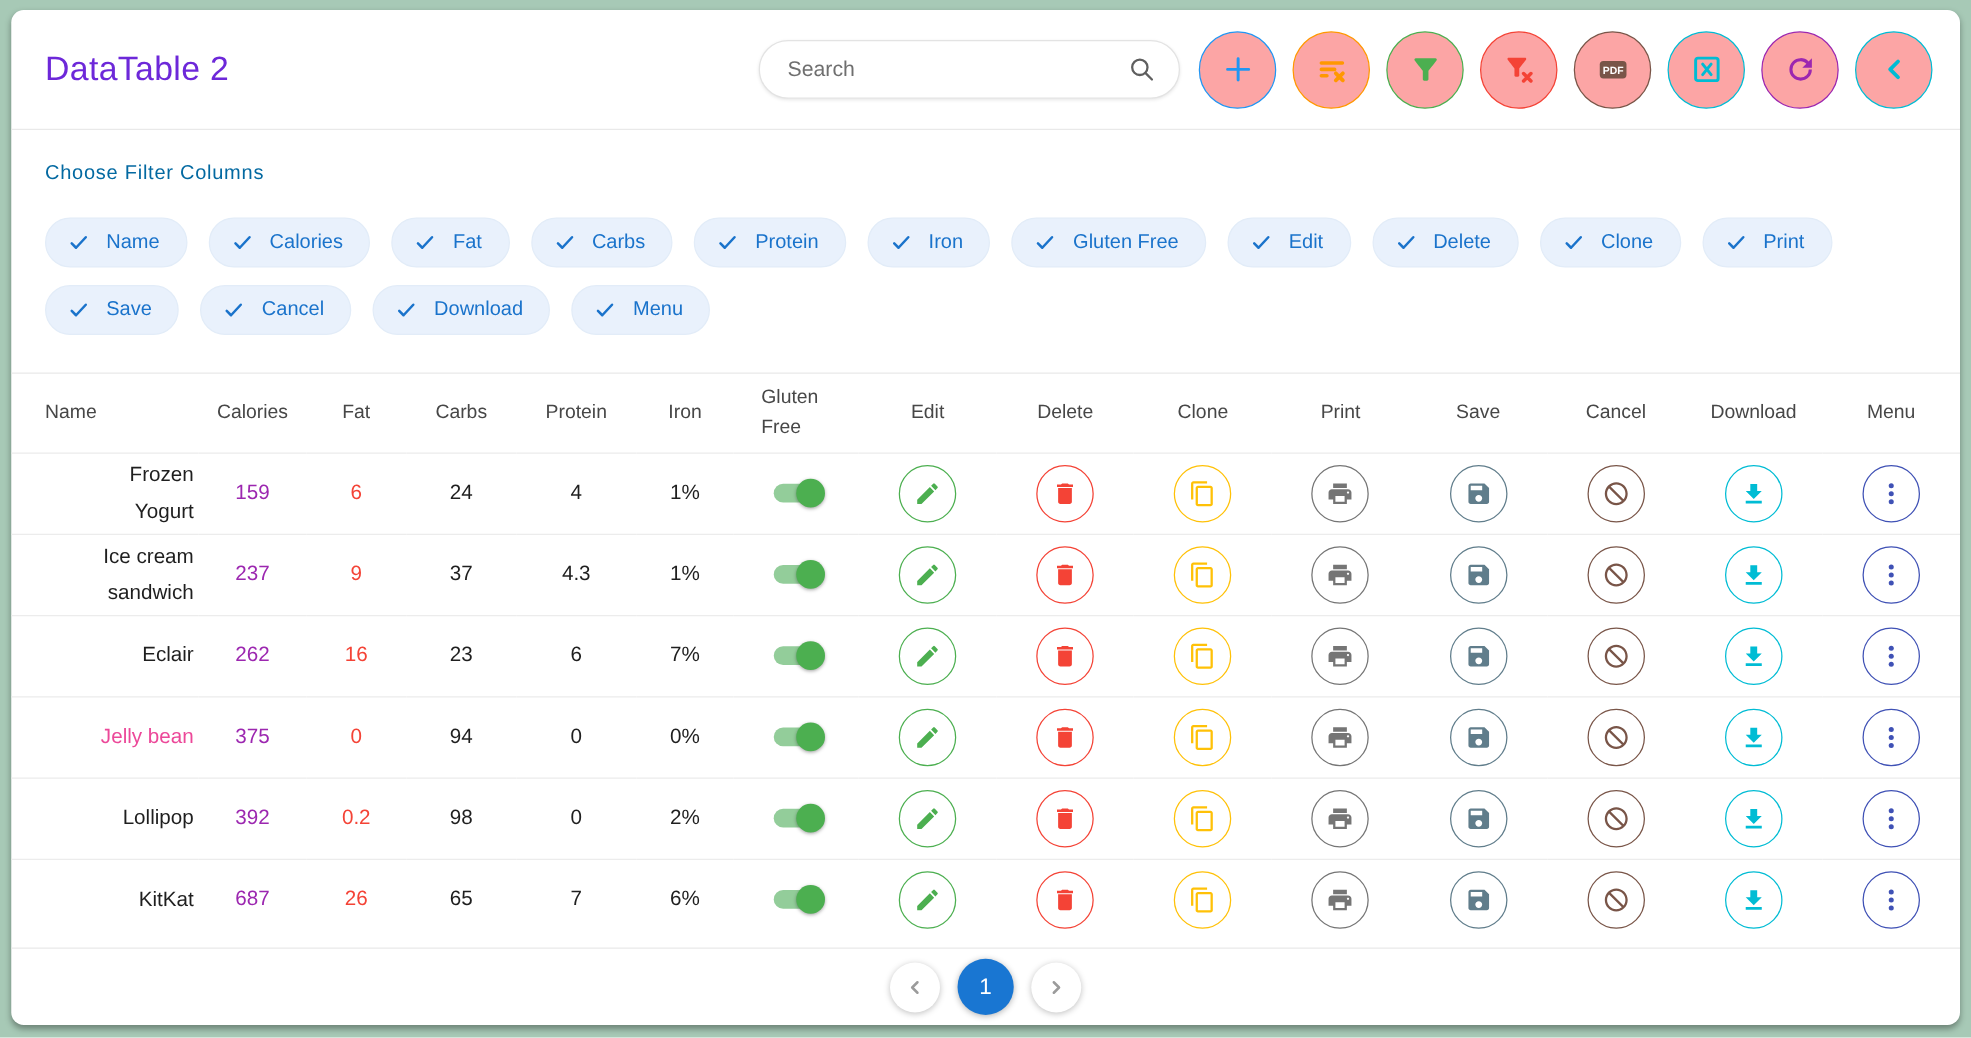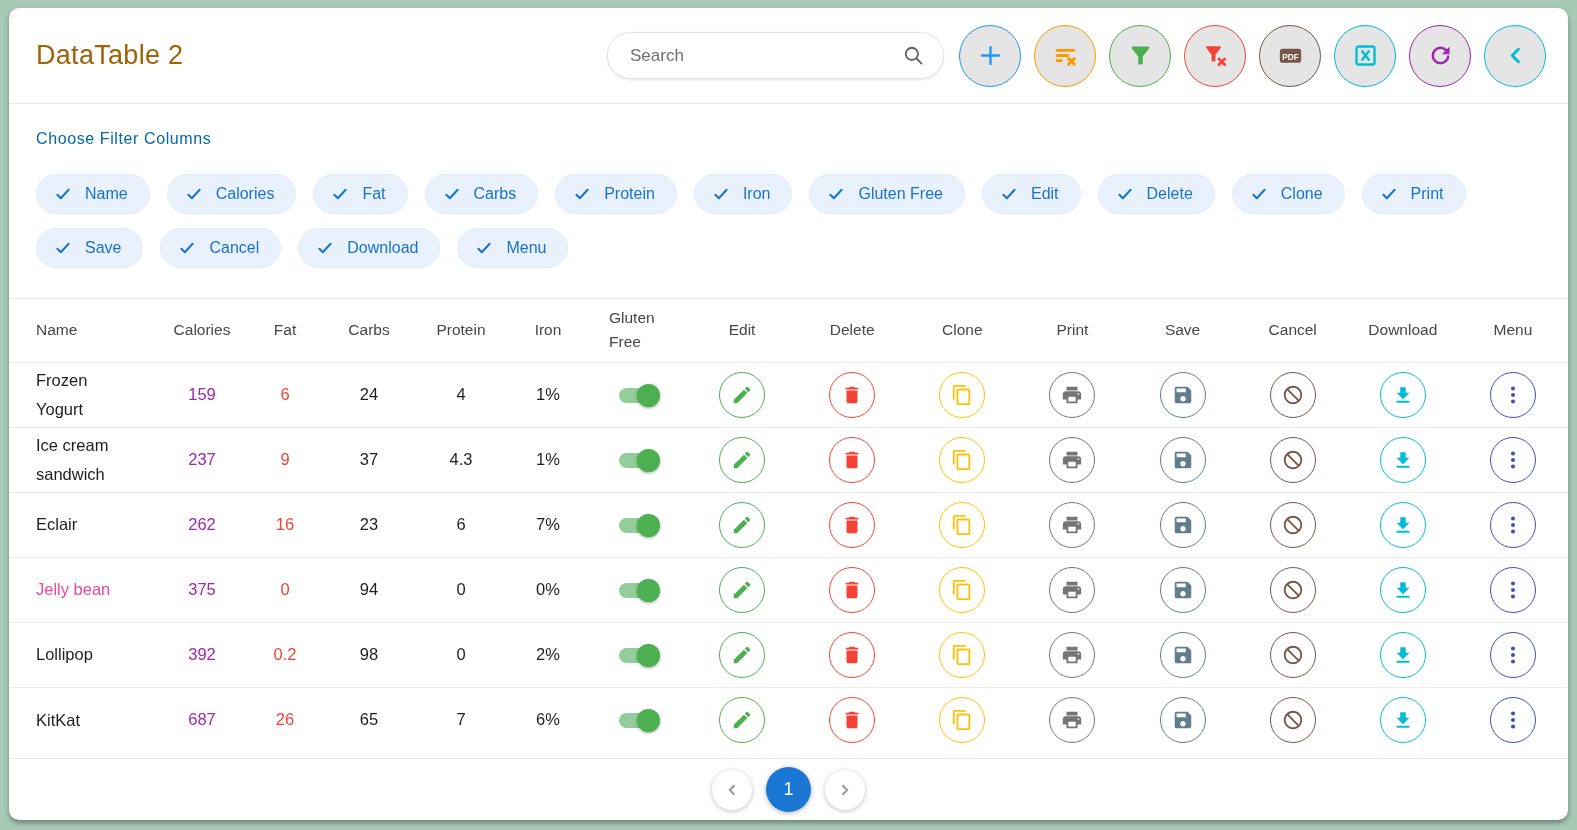--- a/index.html
+++ b/index.html
@@ -12,37 +12,37 @@
   .card {
     background:#fff; width:100%; height:100%; border-radius:10px;
     box-shadow:0 3px 5px rgba(0,0,0,.35); overflow:hidden;
     display:flex; flex-direction:column;
   }
   
   .topbar {
     height:96px; flex:none; display:flex; align-items:center;
     padding:0 22px 0 27px; border-bottom:1px solid #e9e9e9;
   }
-  .title { font-size:27px; font-weight:400; color:#a16207; letter-spacing:.3px; }
+  .title { font-size:27px; font-weight:400; color:#6d28d9; letter-spacing:.3px; }
   .search-box {
     margin-left:auto; width:337px; height:47px; background:#fff;
     border:1px solid #e3e3e3; border-radius:24px;
     box-shadow:0 1px 3px rgba(0,0,0,.10);
     display:flex; align-items:center; padding:0 18px 0 22px; margin-right:15px;
   }
   .search-box input {
     border:none; outline:none; flex:1; font-size:17px; color:#333;
     font-family:inherit; background:transparent;
   }
   .search-box input::placeholder { color:#6f6f6f; }
   .search-glyph { color:#5f5f5f; display:flex; }
   .search-glyph svg { width:23px; height:23px; }
   .toolbar { display:flex; gap:13px; }
   .tool-btn {
-    width:62px; height:62px; border-radius:50%; background:#e5e5e5;
+    width:62px; height:62px; border-radius:50%; background:#fca5a5;
     border:1.4px solid currentColor; cursor:pointer; flex:none;
     display:flex; align-items:center; justify-content:center;
   }
   .tool-btn svg { width:27px; height:27px; display:block; }
   .icon { display:flex; align-items:center; justify-content:center; }
   
   .filters { padding:26px 27px 30px 27px; border-bottom:1px solid #e9e9e9; flex:none; }
   .filters-label { font-size:16px; color:#0369a1; letter-spacing:.6px; }
   .chips { margin-top:26px; display:flex; flex-wrap:wrap; gap:14px 17px; max-width:1480px; }
   .chip {
@@ -57,21 +57,21 @@
   thead th {
     height:63px; font-size:15.5px; font-weight:400; color:#474747;
     border-bottom:1px solid #ececec; text-align:center; padding:0 6px;
     vertical-align:middle; line-height:1.55;
   }
   thead th.col-name { text-align:left; padding-left:27px; }
   thead th.col-gluten_free .th-label { display:inline-block; max-width:56px; text-align:left; }
   tbody tr { border-top:1px solid #ececec; }
   tbody td { height:65px; text-align:center; font-size:16.5px; color:#1f1f1f; vertical-align:middle; padding:0 4px; }
   tbody td.cell-name {
-    text-align:left; padding-left:27px; line-height:1.7;
+    text-align:right; padding-left:27px; line-height:1.7;
   }
   tbody td.cell-name span { display:inline-block; max-width:97px; }
   .action-btn {
     width:46px; height:46px; border-radius:50%; background:#fff;
     border:1.4px solid currentColor; cursor:pointer;
     display:inline-flex; align-items:center; justify-content:center; vertical-align:middle;
   }
   .action-btn svg { width:22px; height:22px; display:block; }
   
   .switch { position:relative; display:inline-block; width:37px; height:15px; border:none; background:transparent; cursor:pointer; vertical-align:middle; }

